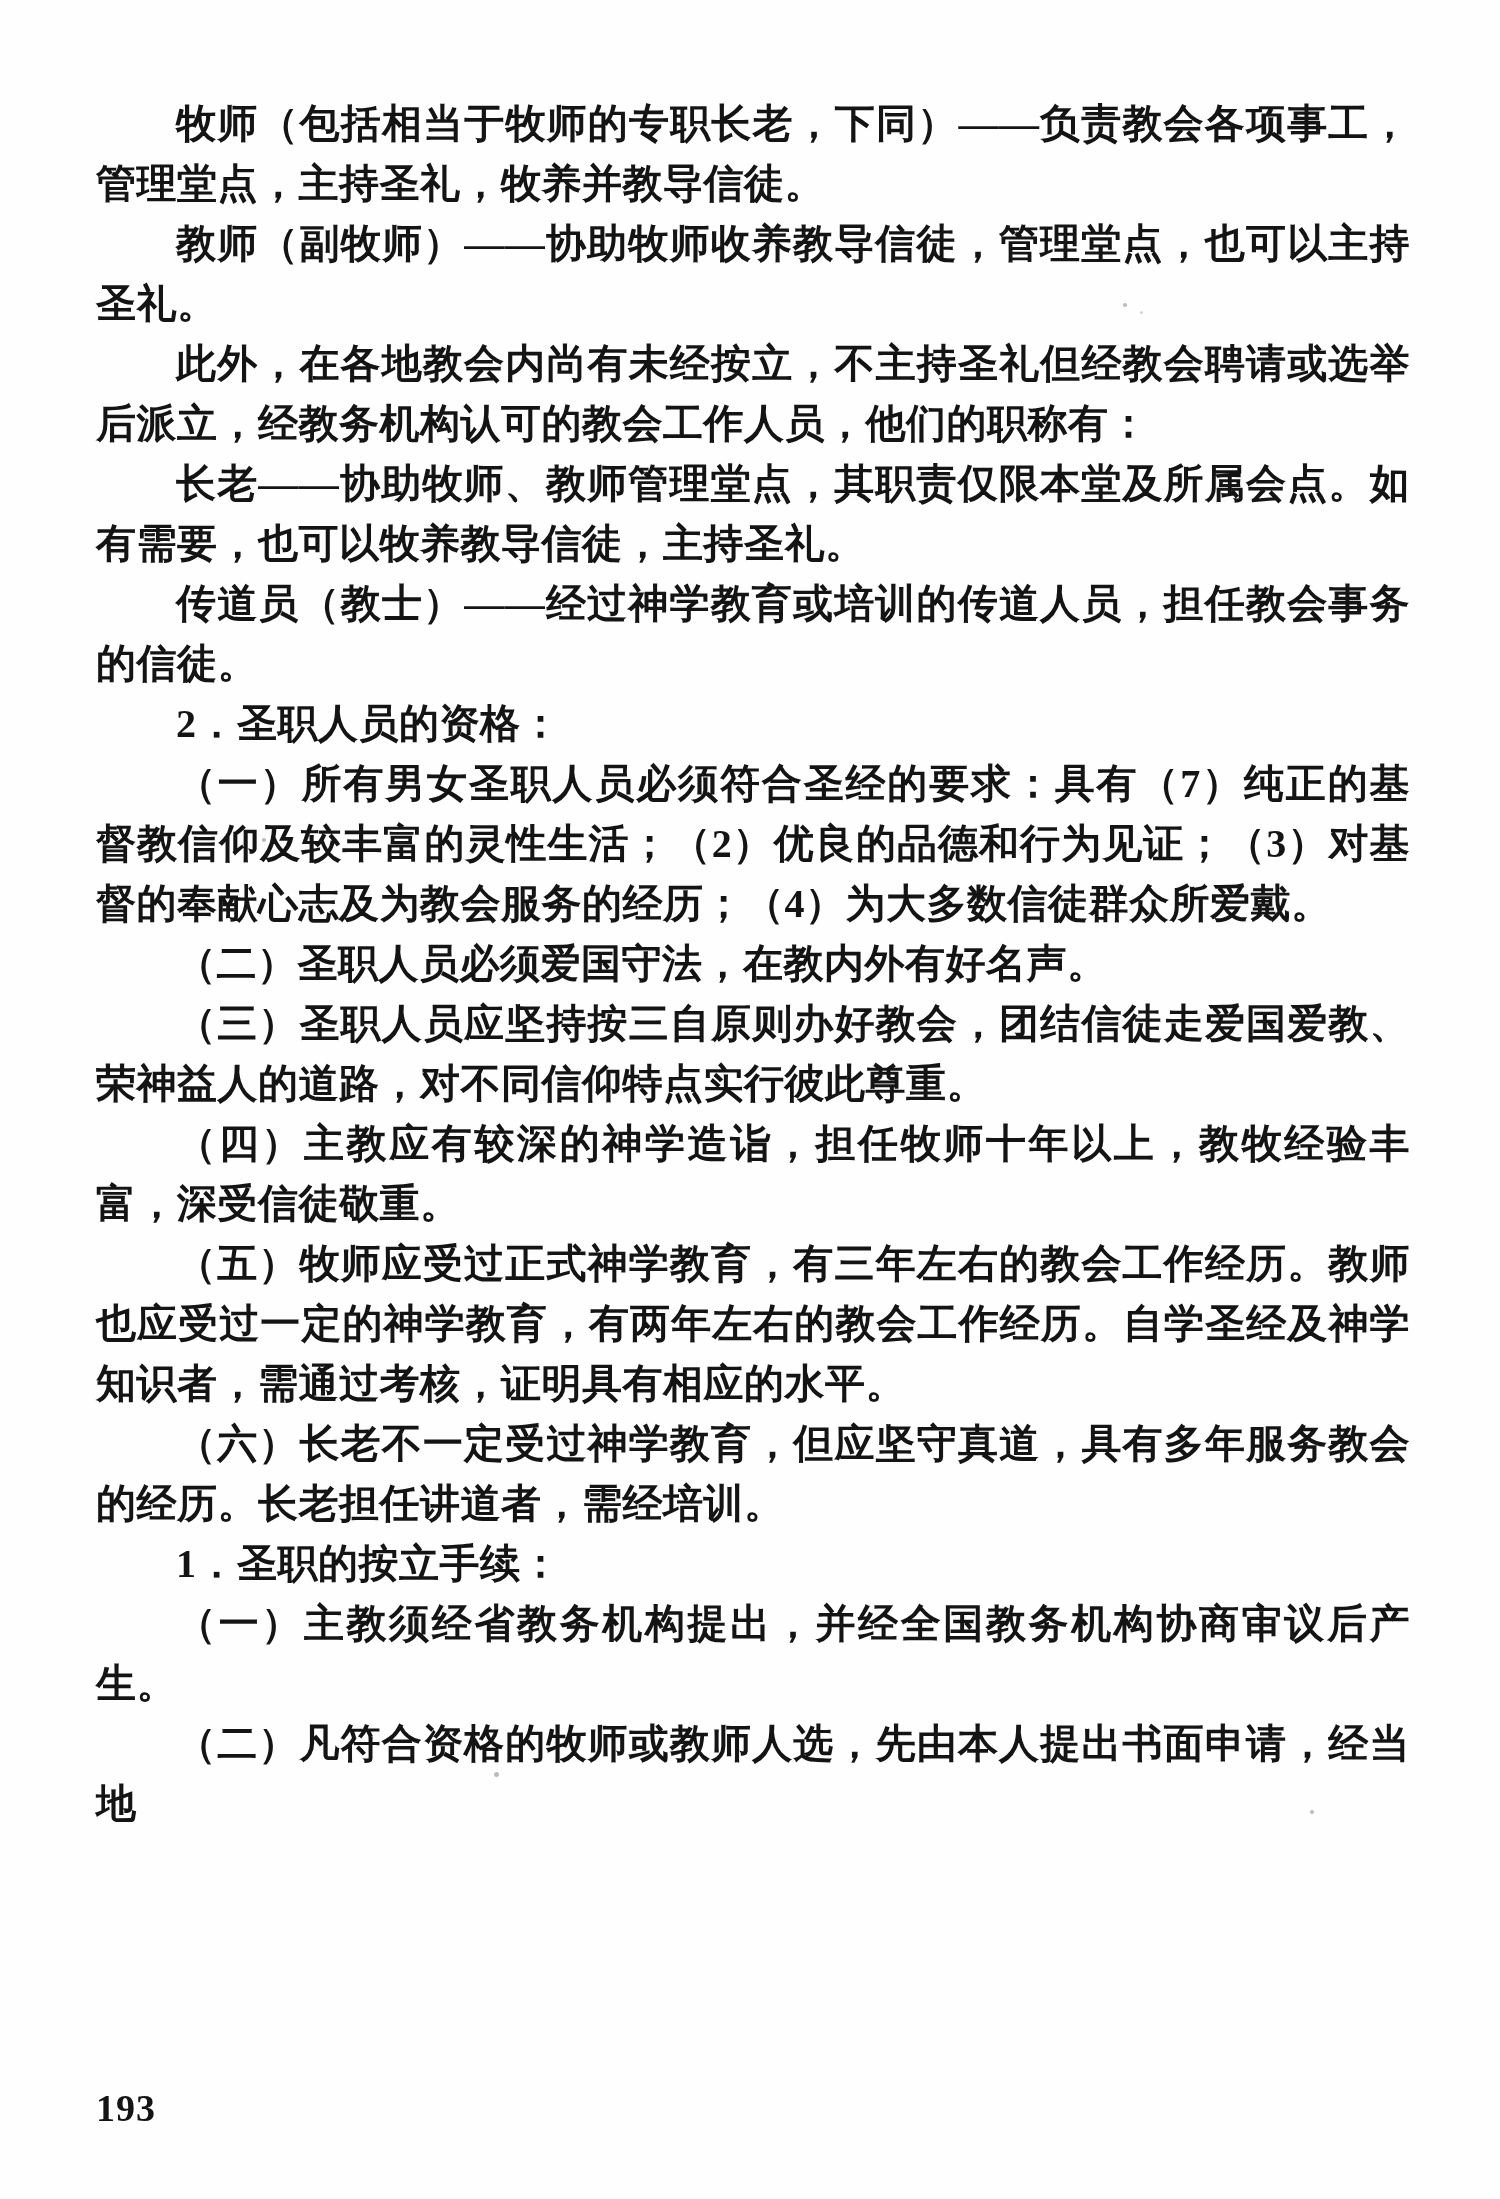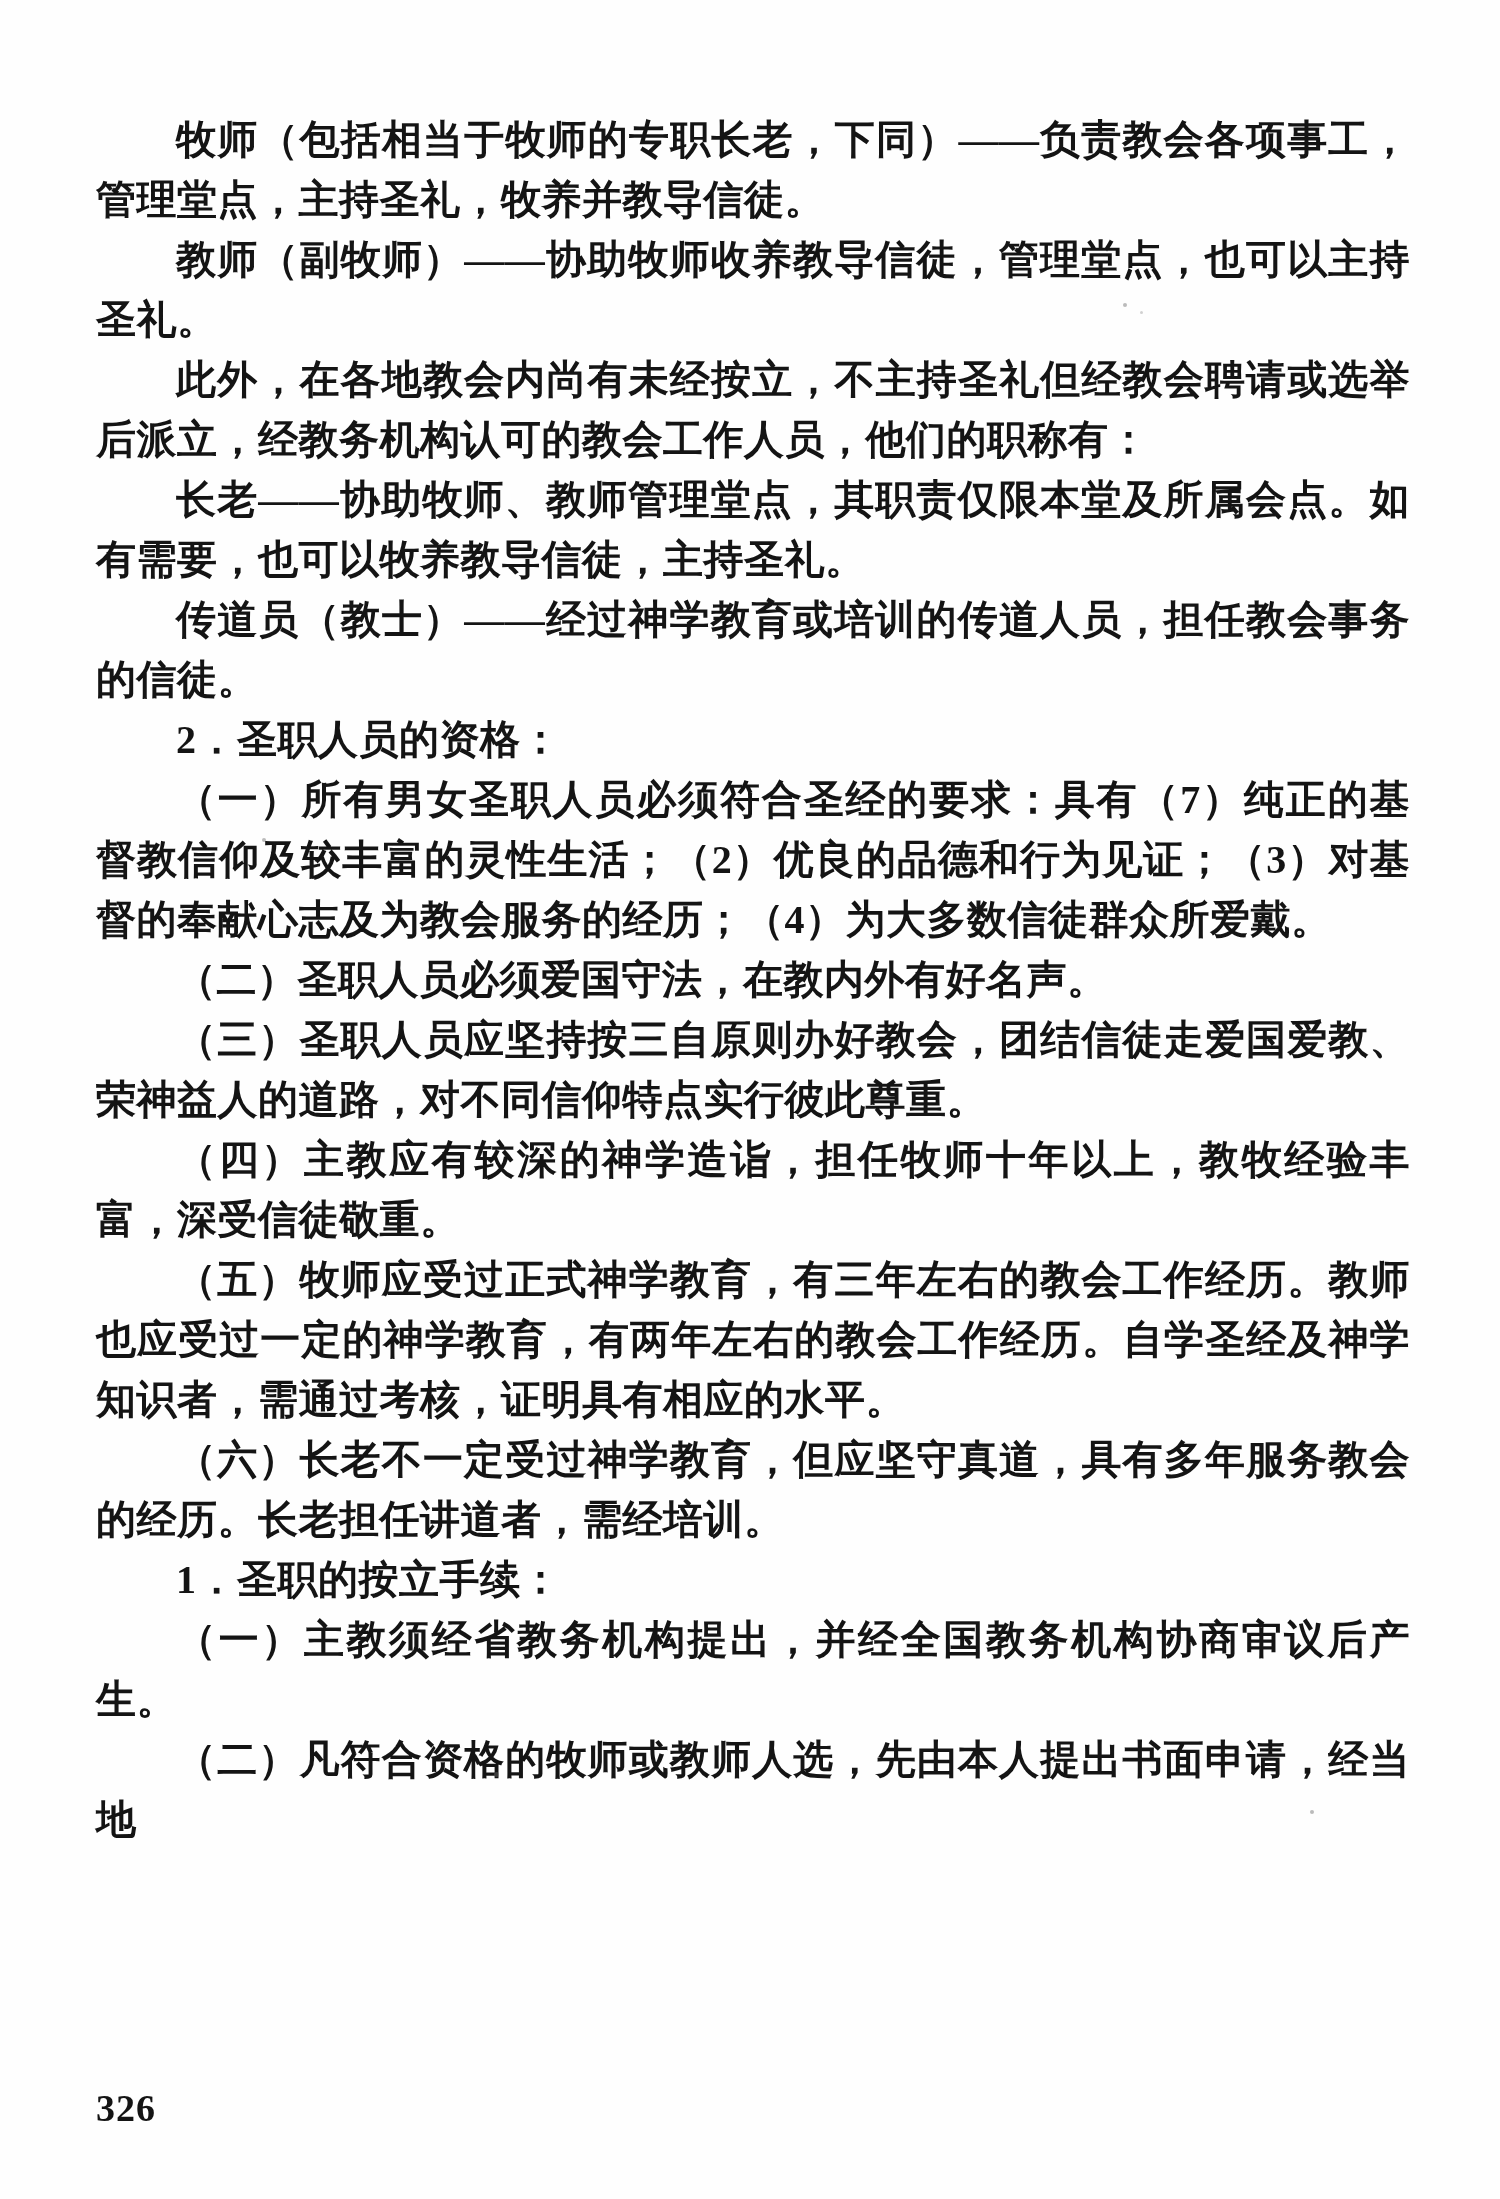--- a/index.html
+++ b/index.html
@@ -12,21 +12,21 @@
     width: 1500px;
     height: 2199px;
     background: #fefefe;
     overflow: hidden;
     font-family: "Liberation Serif", "DejaVu Serif", serif;
     color: #141414;
   }
   .doc-body {
     position: absolute;
     left: 96px;
-    top: 110px;
+    top: 94px;
     width: 1314px;
     font-size: 40px;
     line-height: 60px;
     text-align: justify;
     word-break: break-all;
     letter-spacing: 0.5px;
     -webkit-font-smoothing: antialiased;
   }
   .para {
     margin: 0;
@@ -73,19 +73,19 @@
       <p class="para">（一）所有男女圣职人员必须符合圣经的要求：具有（7）纯正的基督教信仰及较丰富的灵性生活；（2）优良的品德和行为见证；（3）对基督的奉献心志及为教会服务的经历；（4）为大多数信徒群众所爱戴。</p>
       <p class="para">（二）圣职人员必须爱国守法，在教内外有好名声。</p>
       <p class="para">（三）圣职人员应坚持按三自原则办好教会，团结信徒走爱国爱教、荣神益人的道路，对不同信仰特点实行彼此尊重。</p>
       <p class="para">（四）主教应有较深的神学造诣，担任牧师十年以上，教牧经验丰富，深受信徒敬重。</p>
       <p class="para">（五）牧师应受过正式神学教育，有三年左右的教会工作经历。教师也应受过一定的神学教育，有两年左右的教会工作经历。自学圣经及神学知识者，需通过考核，证明具有相应的水平。</p>
       <p class="para">（六）长老不一定受过神学教育，但应坚守真道，具有多年服务教会的经历。长老担任讲道者，需经培训。</p>
       <p class="para heading">1．圣职的按立手续：</p>
       <p class="para">（一）主教须经省教务机构提出，并经全国教务机构协商审议后产生。</p>
       <p class="para">（二）凡符合资格的牧师或教师人选，先由本人提出书面申请，经当地</p>
     </div>
-  <div class="page-number">326</div>
+  <div class="page-number">193</div>
   <div class="speck s1"></div>
   <div class="speck s2"></div>
   <div class="speck s3"></div>
   <div class="speck s4"></div>
   <div class="speck s5"></div>
 </div>
 
 </body></html>

